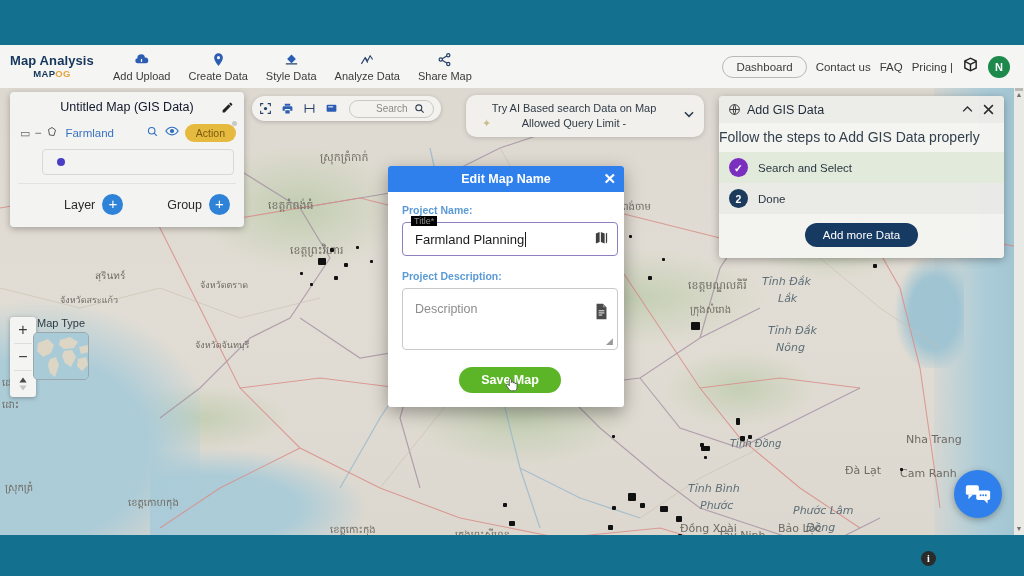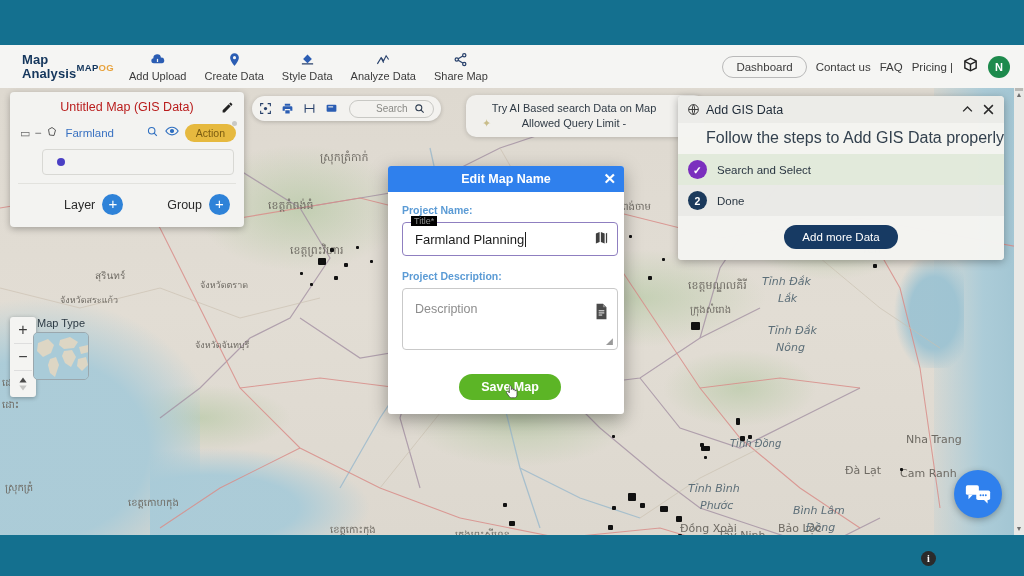--- a/index.html
+++ b/index.html
@@ -17,22 +17,22 @@
 
   
   .app-header {
     position: absolute;
     left: 0; top: 45px; width: 1024px; height: 43px;
     background: #f5f5f3;
     display: flex; align-items: center;
     z-index: 40;
   }
   .brand {
-    width: 92px; margin-left: 22px;
-    display: flex; align-items: center;
+    width: 92px; margin-left: 6px;
+    display: flex; flex-direction: column; align-items: center;
     line-height: 1.05;
   }
   .brand-title {
     font-size: 13px; font-weight: bold; color: #14365c; letter-spacing: .1px;
   }
   .brand-sub {
     font-size: 9.5px; font-weight: bold; color: #14365c; letter-spacing: .3px;
     margin-top: 2px;
   }
   .brand-sub .og { color: #e8a33d; }
@@ -116,21 +116,21 @@
   .layers-panel {
     position: absolute; left: 10px; top: 92px; width: 234px;
     background: #f3f3f1; border-radius: 4px;
     box-shadow: 0 2px 7px rgba(0,0,0,.28);
     z-index: 30;
   }
   .lp-head {
     display: flex; align-items: center; justify-content: center;
     padding: 8px 10px 7px 10px; position: relative;
   }
-  .lp-title { font-size: 12.5px; color: #b91c1c; font-weight: normal; }
+  .lp-title { font-size: 12.5px; color: #0f172a; font-weight: normal; }
   .lp-edit { position: absolute; right: 10px; top: 8px; cursor: pointer; }
   .lp-row {
     display: flex; align-items: center; padding: 3px 8px 3px 10px; gap: 5px;
   }
   .grip { color: #6b6b6b; font-size: 11px; letter-spacing: -1px; }
   .minus { color: #6b6b6b; font-size: 12px; }
   .layer-name { font-size: 11.5px; color: #3a72c2; margin-left: 2px; }
   .row-right { margin-left: auto; display: flex; align-items: center; gap: 6px; position: relative; }
   .action-pill {
     background: #e6b93f; color: #7a5b10; font-size: 10.5px;
@@ -185,33 +185,33 @@
     padding-left: 8px;
   }
   .ai-text .l2 { display: block; }
   .ai-chev { width: 30px; text-align: center; cursor: pointer; }
   .ai-spark {
     position: absolute; left: 16px; top: 22px; font-size: 11px; color: #c9bd8a;
   }
 
   
   .gis-panel {
-    position: absolute; right: 20px; top: 96px; width: 326px;
+    position: absolute; right: 20px; top: 96px; width: 285px;
     background: rgba(241,241,238,.93); border-radius: 4px;
     box-shadow: 0 2px 8px rgba(0,0,0,.3); z-index: 30; overflow: hidden;
   }
   .gp-head {
     display: flex; align-items: center; padding: 6px 8px 6px 9px; gap: 6px;
     background: rgba(235,235,232,.9);
   }
   .gp-title { font-size: 12.5px; color: #1f2b38; }
   .gp-head .sp { flex: 1; }
   .gp-ico { cursor: pointer; display: flex; align-items: center; }
   .gp-sub {
-    text-align: right; font-size: 16px; color: #33414e; padding: 6px 0 7px;
+    text-align: left; font-size: 14px; color: #33414e; padding: 6px 0 7px;
     background: rgba(244,244,241,.85);
   }
   .step {
     display: flex; align-items: center; gap: 10px; padding: 6px 0 6px 10px;
   }
   .step.active { background: rgba(222,232,214,.75); }
   .step.plain { background: rgba(232,232,229,.75); }
   .step-badge {
     width: 19px; height: 19px; border-radius: 50%;
     display: flex; align-items: center; justify-content: center;
@@ -256,21 +256,21 @@
     margin-left: 1px; vertical-align: -3px;
   }
   .title-box .ico { margin-left: auto; }
   .desc-box {
     border: 1px solid #c9c9c9; border-radius: 4px; height: 62px;
     position: relative; padding: 10px 10px 0 12px;
   }
   .desc-ph { font-size: 12.5px; color: #8d8d8d; }
   .desc-ico { position: absolute; right: 8px; top: 14px; }
   .resize-grip { position: absolute; right: 4px; bottom: 3px; color: #9a9a9a; font-size: 9px; }
-  .save-row { text-align: center; margin-top: 24px; position: relative; }
+  .save-row { text-align: center; margin-top: 17px; position: relative; }
   .save-btn {
     display: inline-block; background: #5cb526; color: #fff;
     font-size: 12.5px; font-weight: bold; padding: 6px 22px;
     border-radius: 13px; cursor: pointer;
   }
   .cursor {
     position: absolute; left: 104px; top: 11px; width: 13px; height: 16px;
     pointer-events: none;
   }
 
@@ -396,21 +396,21 @@
         <div class="map-label vn" style="left: 862px; top: 155px; font-size: 11px;">Yên</div>
         <div class="map-label vn" style="left: 762px; top: 187px; font-size: 11px;">Tỉnh Đắk</div>
         <div class="map-label vn" style="left: 778px; top: 204px; font-size: 11px;">Lắk</div>
         <div class="map-label vn" style="left: 768px; top: 236px; font-size: 11px;">Tỉnh Đắk</div>
         <div class="map-label vn" style="left: 776px; top: 253px; font-size: 11px;">Nông</div>
         <div class="map-label" style="left: 906px; top: 345px; font-size: 11px;">Nha Trang</div>
         <div class="map-label" style="left: 900px; top: 379px; font-size: 11px;">Cam Ranh</div>
         <div class="map-label" style="left: 845px; top: 376px; font-size: 11px;">Đà Lạt</div>
         <div class="map-label vn" style="left: 688px; top: 394px; font-size: 11px;">Tỉnh Bình</div>
         <div class="map-label vn" style="left: 700px; top: 411px; font-size: 11px;">Phước</div>
-        <div class="map-label vn" style="left: 793px; top: 416px; font-size: 11px;">Bình Lâm</div>
+        <div class="map-label vn" style="left: 793px; top: 416px; font-size: 11px;">Phước Lâm</div>
         <div class="map-label vn" style="left: 806px; top: 433px; font-size: 11px;">Đồng</div>
         <div class="map-label" style="left: 718px; top: 441px; font-size: 11px;">Tây Ninh</div>
         <div class="map-label" style="left: 680px; top: 434px; font-size: 11px;">Đồng Xoài</div>
         <div class="map-label" style="left: 778px; top: 434px; font-size: 11px;">Bảo Lộc</div>
         <div class="map-label vn" style="left: 730px; top: 350px; font-size: 10px;">Tỉnh Đồng</div>
       </div>
     <div id="map-points">
         <div class="pt" style="left: 330px; top: 160px; width: 4px; height: 4px;"></div>
         <div class="pt" style="left: 318px; top: 170px; width: 8px; height: 7px;"></div>
         <div class="pt" style="left: 344px; top: 175px; width: 4px; height: 4px;"></div>

